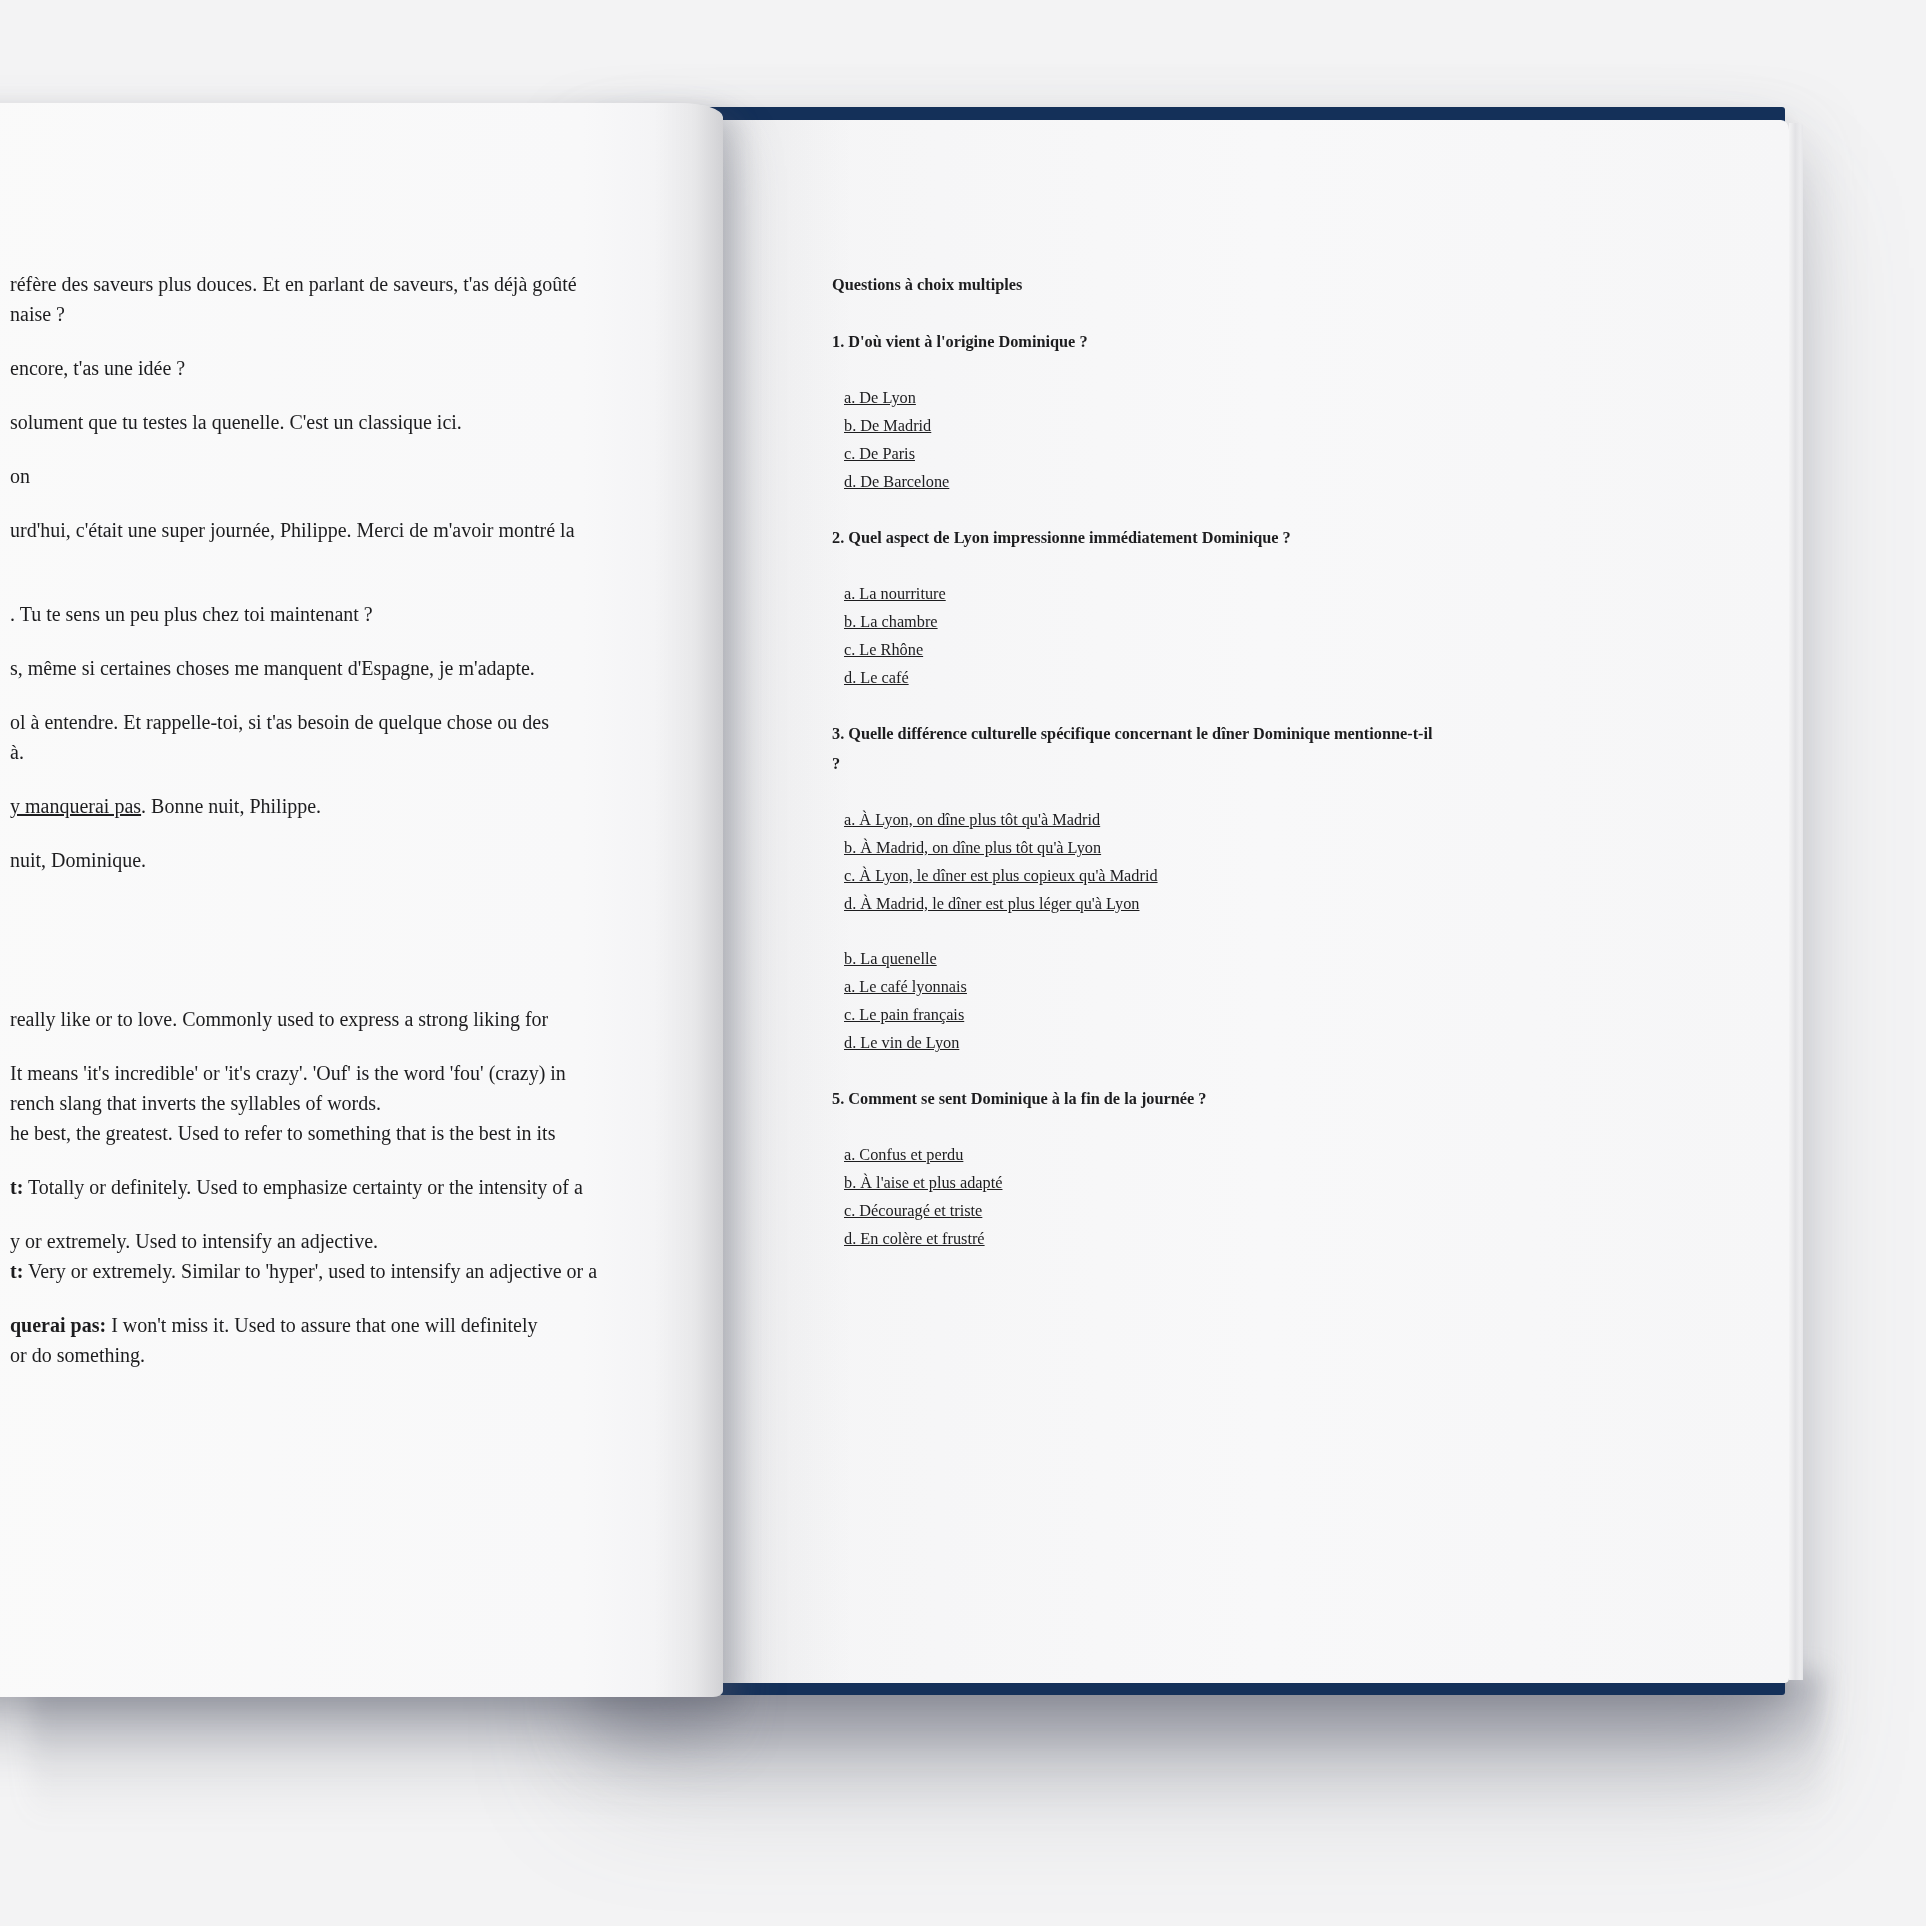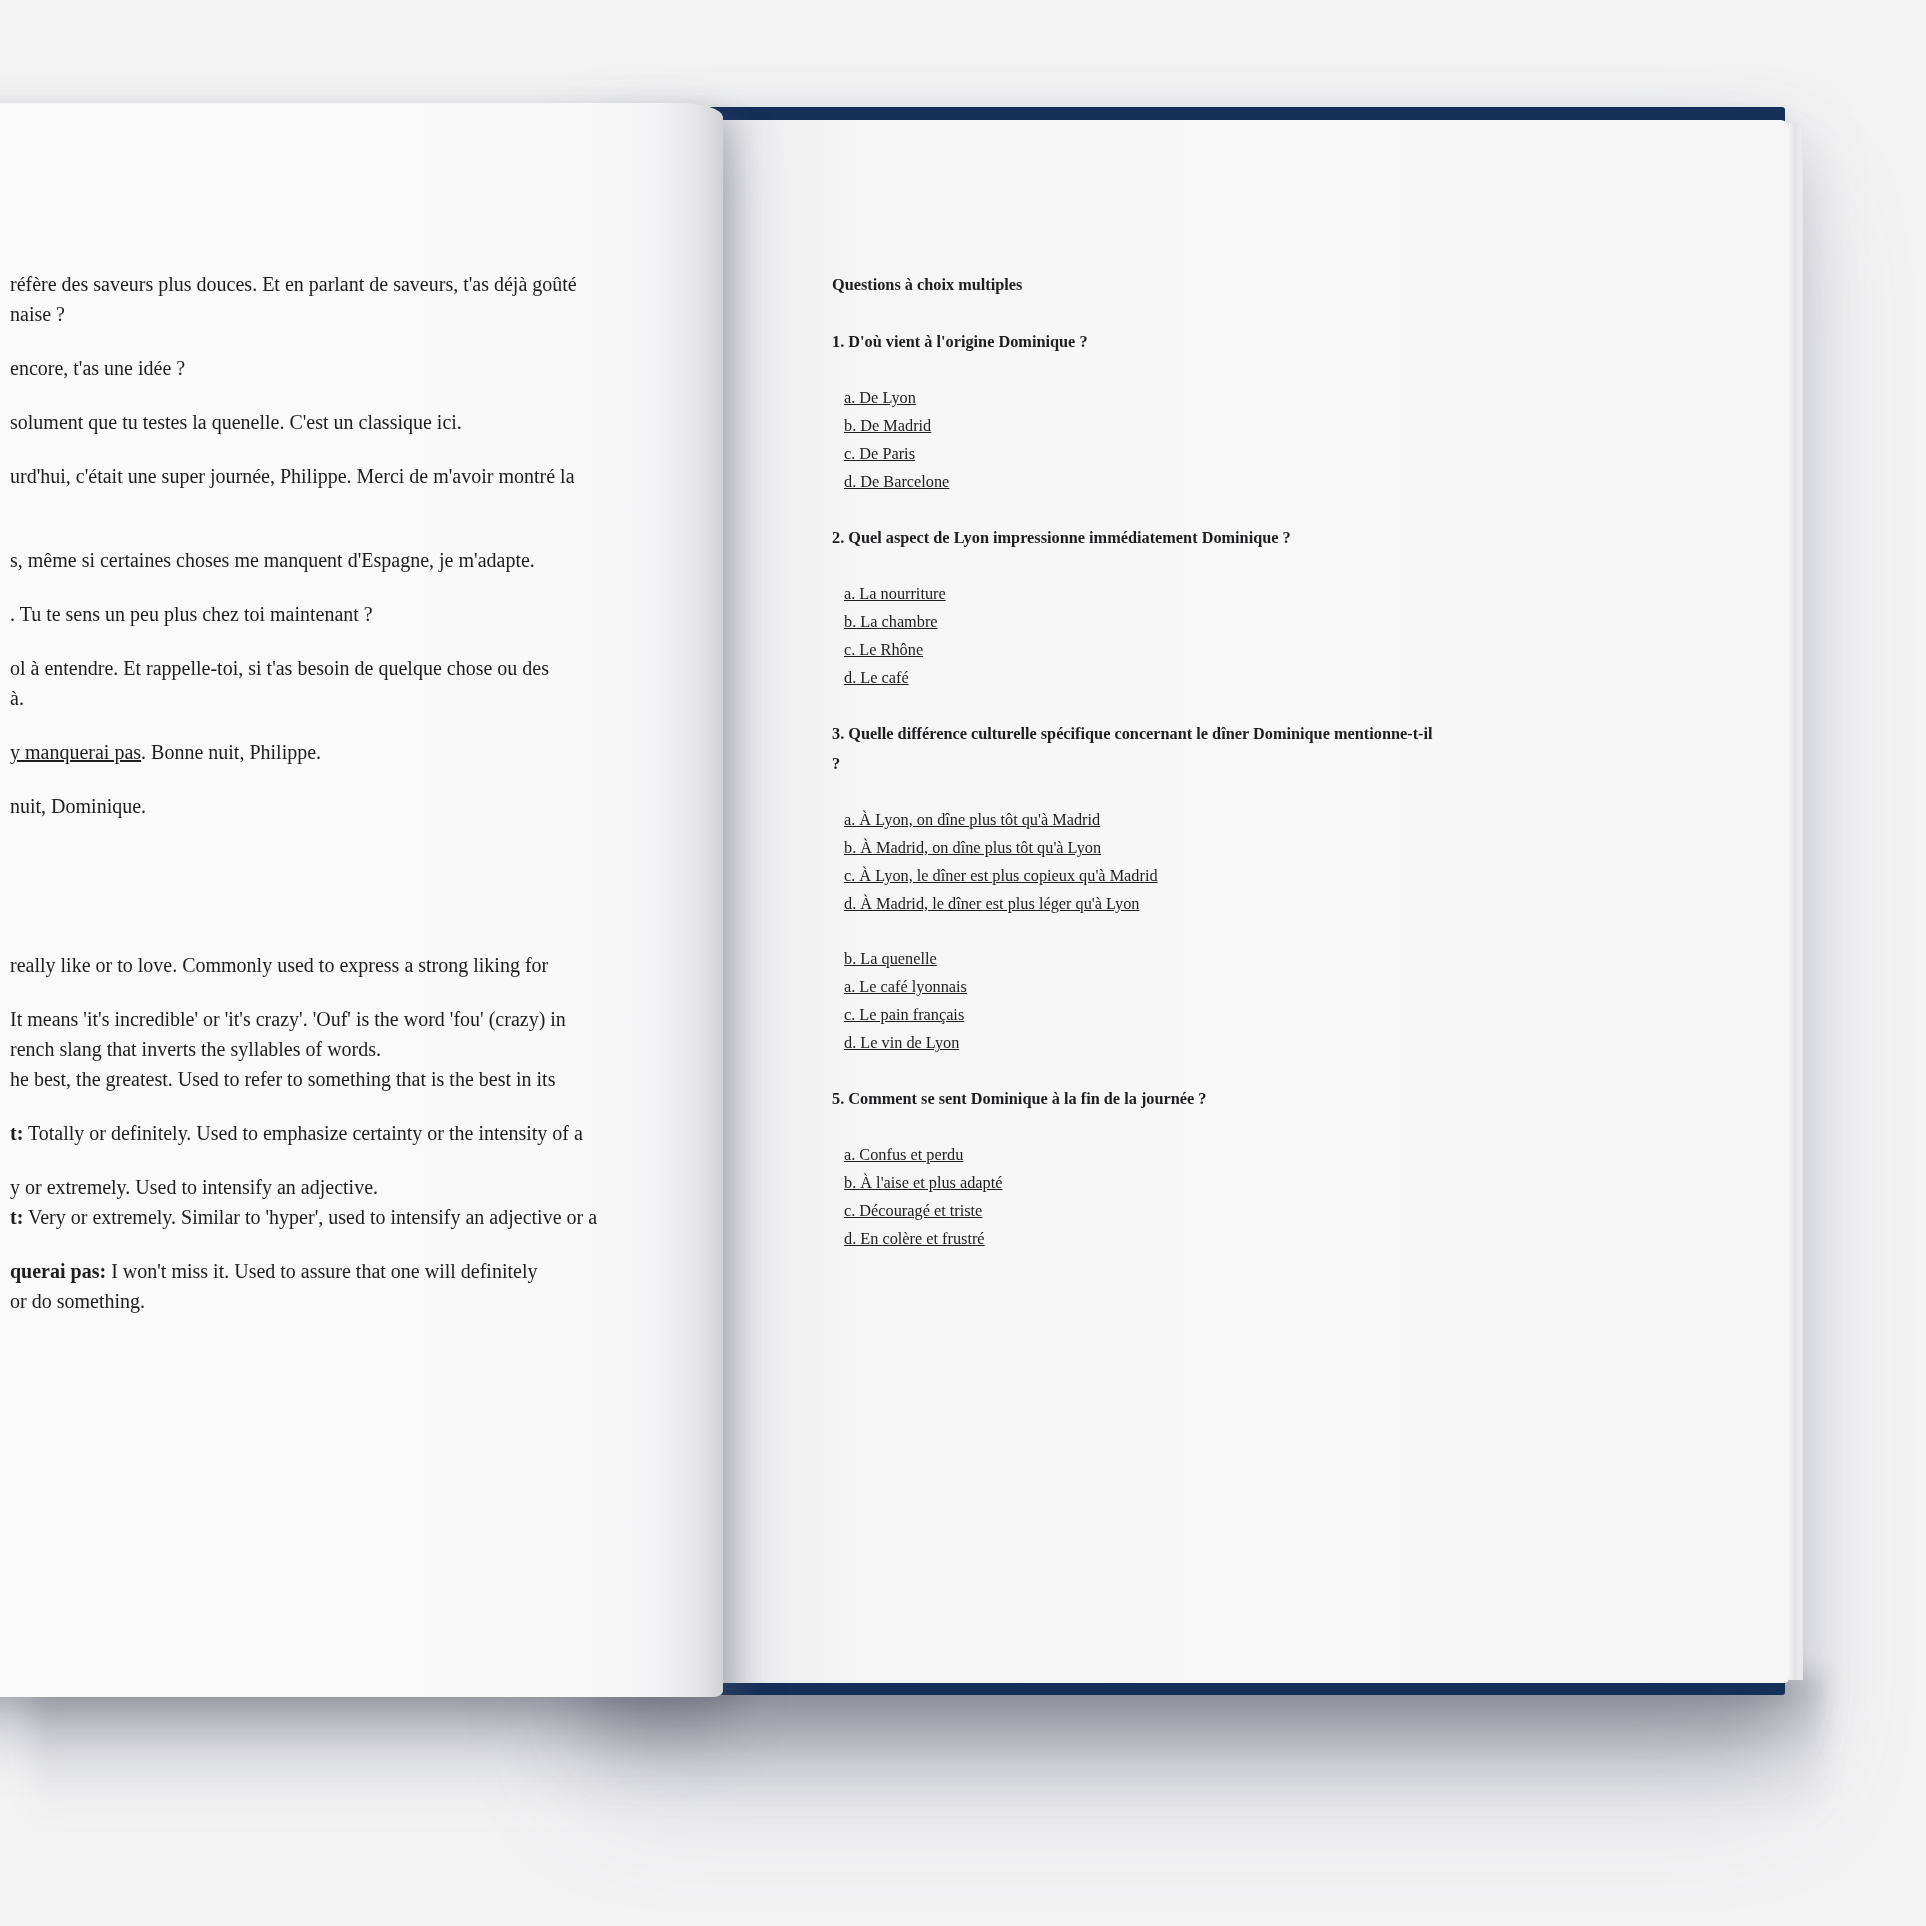--- a/index.html
+++ b/index.html
@@ -176,28 +176,31 @@
           <div class="line"><span>réfère des saveurs plus douces. Et en parlant de saveurs, t'as déjà goûté</span></div>
           <div class="line"><span>naise ?</span></div>
         </div>
         <div class="para">
           <div class="line"><span>encore, t'as une idée ?</span></div>
         </div>
         <div class="para">
           <div class="line"><span>solument que tu testes la quenelle. C'est un classique ici.</span></div>
         </div>
         <div class="para">
+          <div class="line"><span>on</span></div>
+        </div>
+        <div class="para">
           <div class="line"><span>urd'hui, c'était une super journée, Philippe. Merci de m'avoir montré la</span></div>
           <div class="line"><span></span></div>
         </div>
         <div class="para">
+          <div class="line"><span>. Tu te sens un peu plus chez toi maintenant ?</span></div>
+        </div>
+        <div class="para">
           <div class="line"><span>s, même si certaines choses me manquent d'Espagne, je m'adapte.</span></div>
-        </div>
-        <div class="para">
-          <div class="line"><span>. Tu te sens un peu plus chez toi maintenant ?</span></div>
         </div>
         <div class="para">
           <div class="line"><span>ol à entendre. Et rappelle-toi, si t'as besoin de quelque chose ou des</span></div>
           <div class="line"><span>à.</span></div>
         </div>
         <div class="para">
           <div class="line"><span class="ul">y manquerai pas</span><span>. Bonne nuit, Philippe.</span></div>
         </div>
         <div class="para">
           <div class="line"><span>nuit, Dominique.</span></div>

